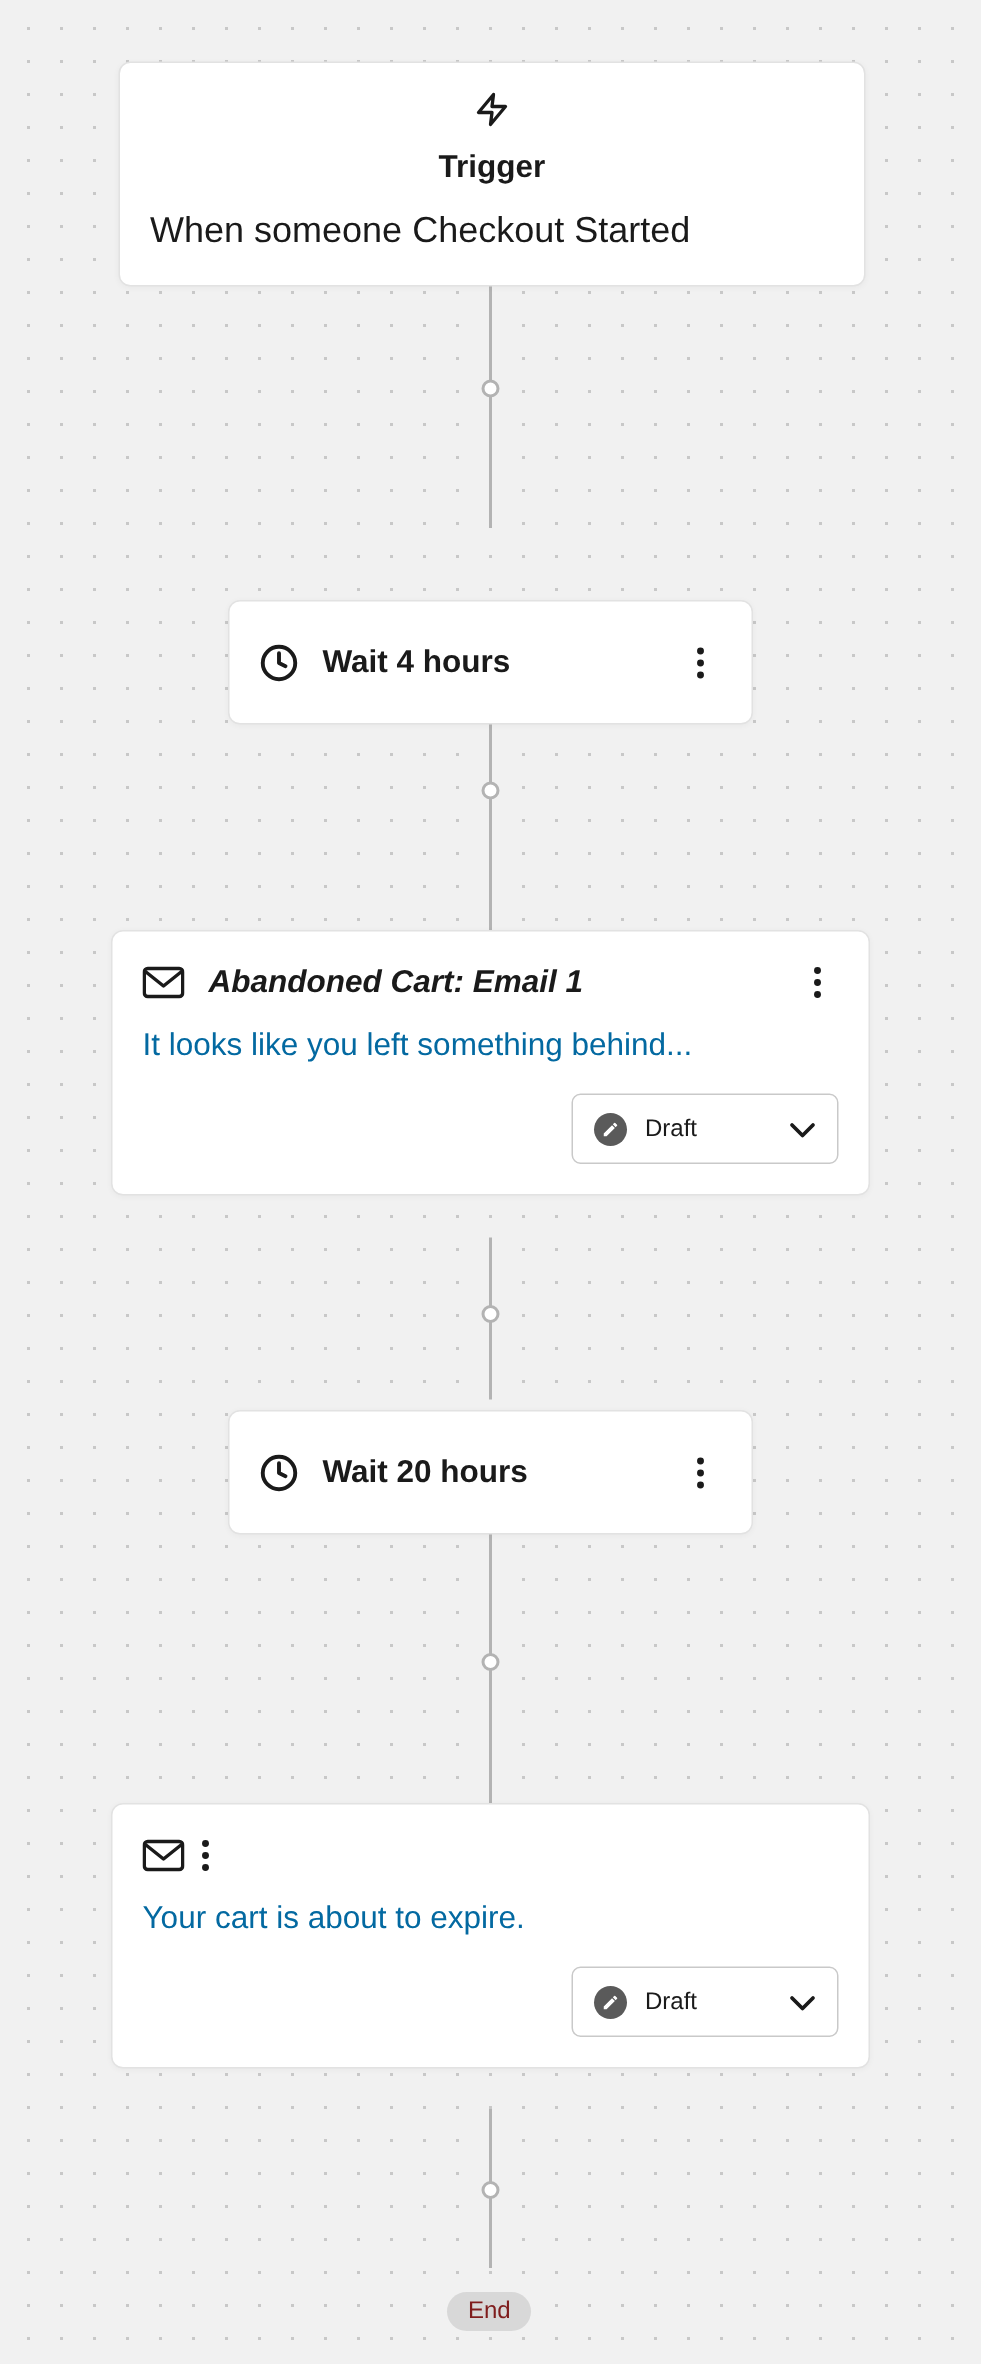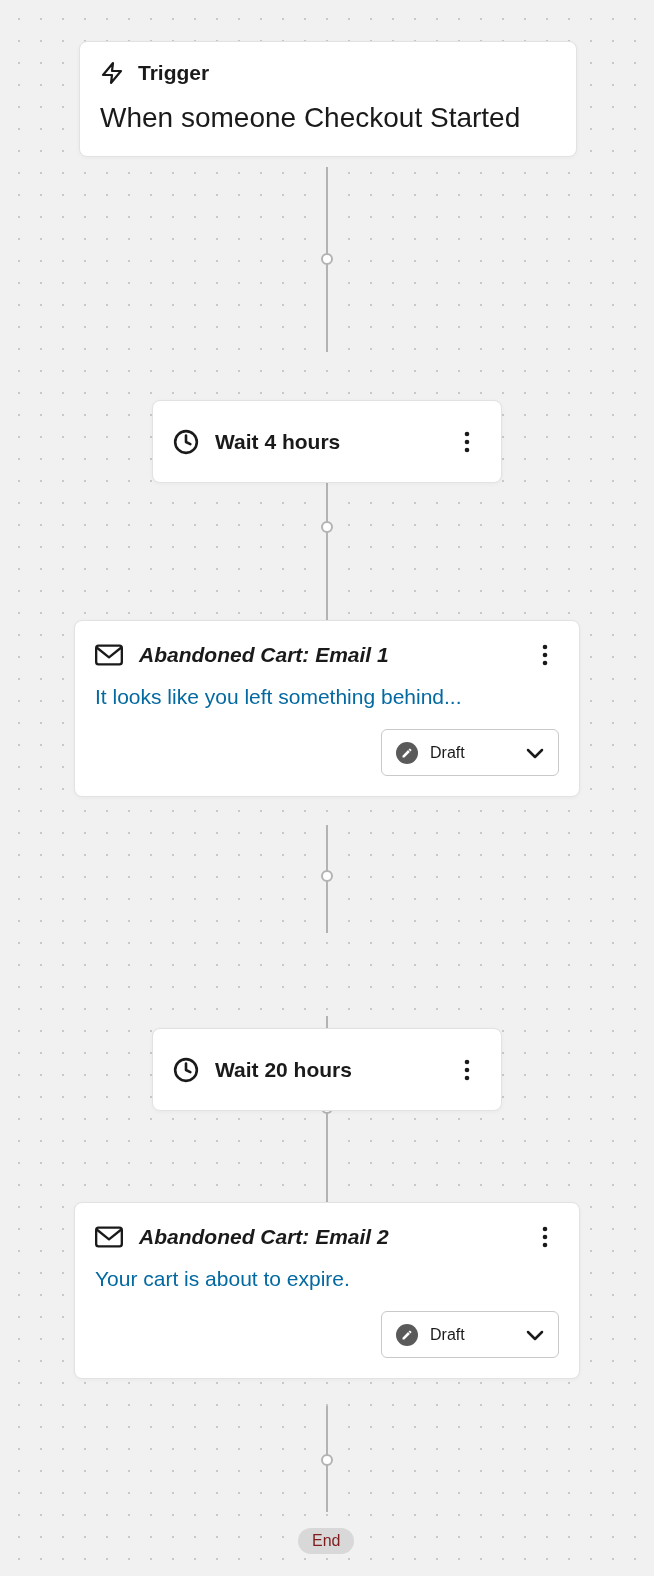--- a/index.html
+++ b/index.html
@@ -41,23 +41,24 @@
   left: 79px;
   top: 41px;
   width: 498px;
   padding: 18px 20px 22px 20px;
 }
 .trigger-header {
   display: flex;
   align-items: center;
   gap: 14px;
   margin-bottom: 16px;
+  flex-direction: column;
 }
 .trigger-title { font-weight: 700; font-size: 21px; color: #1a1a1a; }
-.trigger-desc { font-size: 28px; color: #1a1a1a; }
+.trigger-desc { font-size: 24px; color: #1a1a1a; }
 .wait-card {
   left: 152px;
   width: 350px;
   height: 83px;
   display: flex;
   align-items: center;
   padding: 0 20px;
   margin-top: 48px;
 }
 .wait-label {
@@ -200,21 +201,21 @@
         <span class="status-text">Draft</span>
         <span>
           <svg width="18" height="12" viewBox="0 0 18 12" fill="none" stroke="#1a1a1a" stroke-width="2.5" stroke-linecap="round" stroke-linejoin="round">
               <polyline points="2 3 9 10 16 3"></polyline>
             </svg>
         </span>
       </div>
     </div>
   </div>
 
-  <div class="card wait-card" style="top:980px;">
+  <div class="card wait-card" style="top:892px;">
     <span>
       <svg width="26" height="26" viewBox="0 0 24 24" fill="none" stroke="#1a1a1a" stroke-width="2.4" stroke-linecap="round" stroke-linejoin="round">
           <circle cx="12" cy="12" r="10"></circle>
           <polyline points="12 6 12 12 16 14"></polyline>
         </svg>
     </span>
     <span class="wait-label">Wait 20 hours</span>
     <span class="more-btn">
       <svg width="6" height="22" viewBox="0 0 6 22">
           <circle cx="3" cy="3" r="2.3" fill="#1a1a1a"></circle>
@@ -225,21 +226,20 @@
   </div>
 
   <div class="card email-card" style="top:1202px;">
     <div class="email-header">
       <span>
         <svg width="28" height="22" viewBox="0 0 24 18" fill="none" stroke="#1a1a1a" stroke-width="2" stroke-linecap="round" stroke-linejoin="round">
             <rect x="1" y="1" width="22" height="16" rx="2"></rect>
             <polyline points="2 3 12 11 22 3"></polyline>
           </svg>
       </span>
-      <span class="email-title">Abandoned Cart: Email 2</span>
       <span class="more-btn">
         <svg width="6" height="22" viewBox="0 0 6 22">
             <circle cx="3" cy="3" r="2.3" fill="#1a1a1a"></circle>
             <circle cx="3" cy="11" r="2.3" fill="#1a1a1a"></circle>
             <circle cx="3" cy="19" r="2.3" fill="#1a1a1a"></circle>
           </svg>
       </span>
     </div>
     <div class="email-subject">Your cart is about to expire.</div>
     <div class="status-row">

